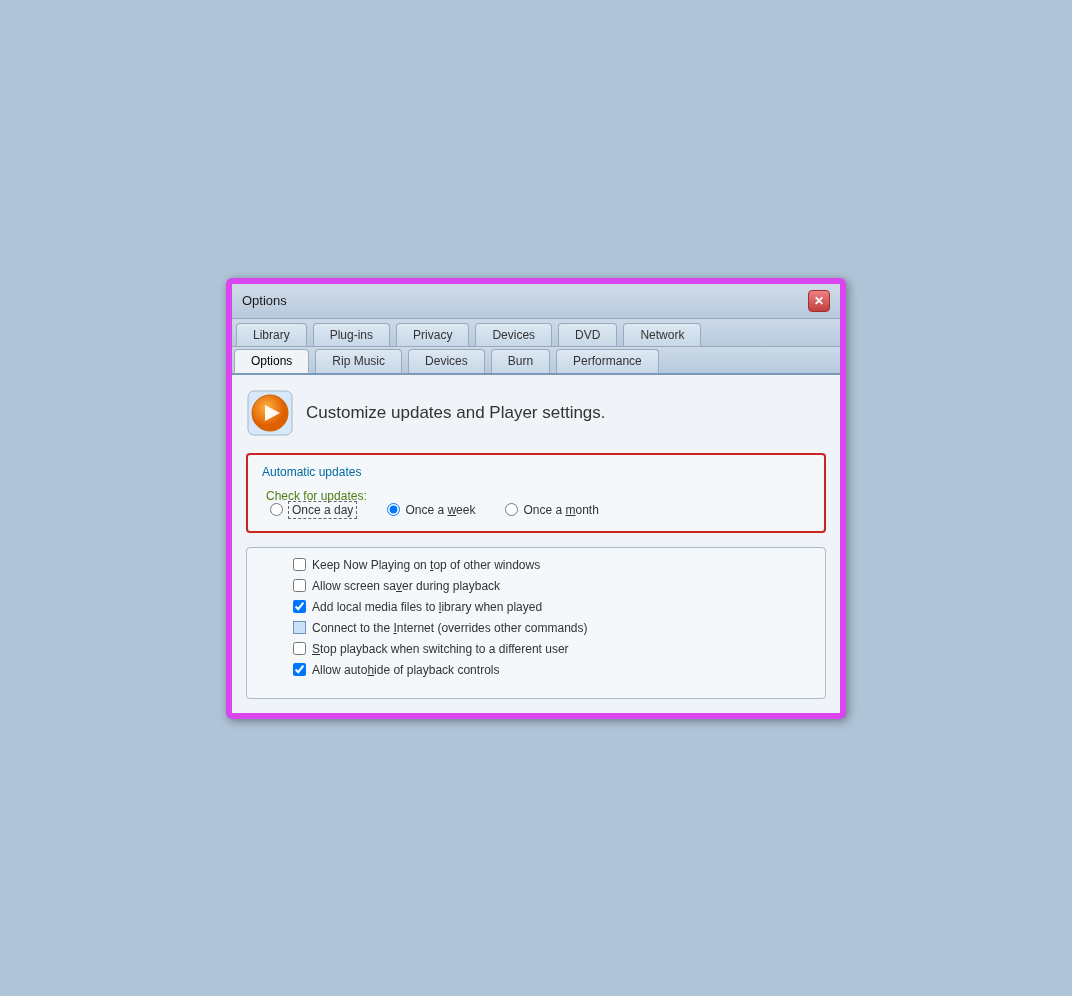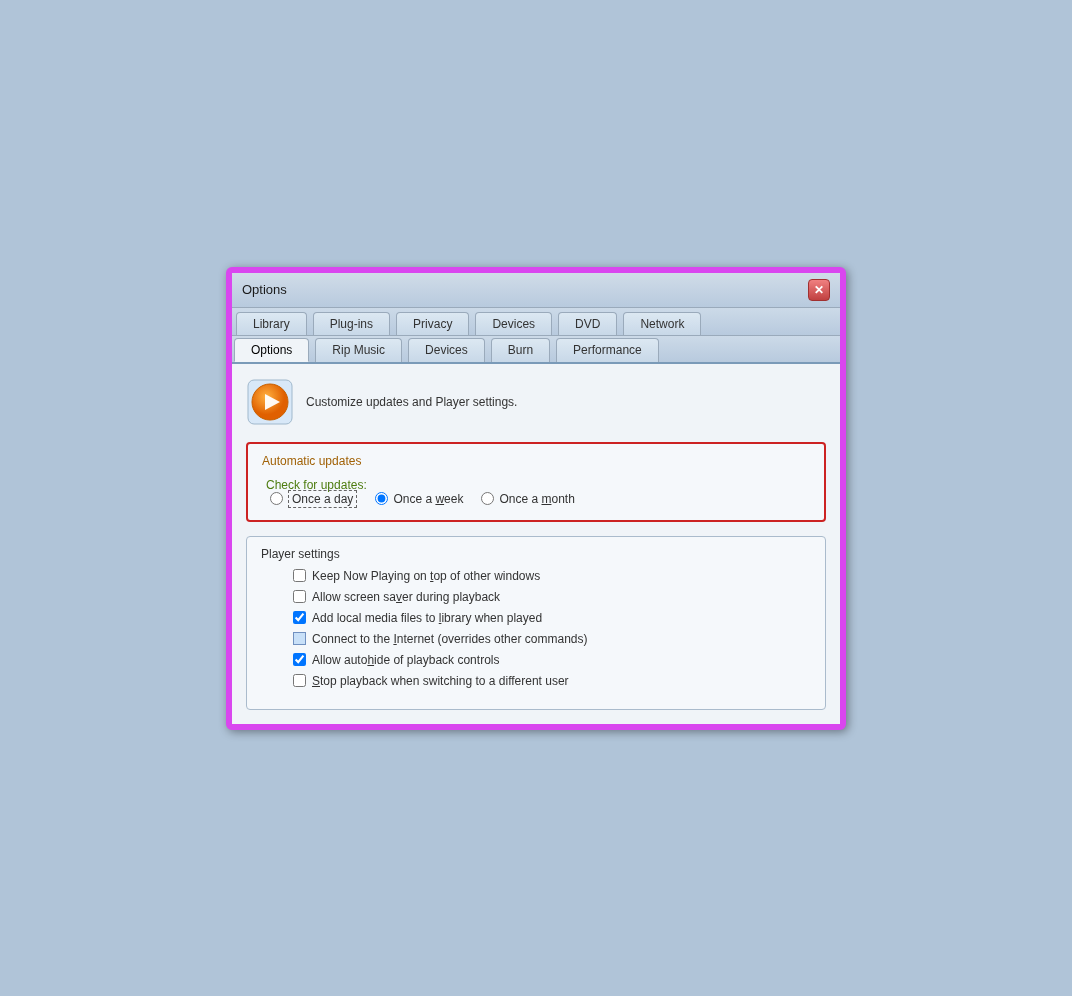--- a/index.html
+++ b/index.html
@@ -103,50 +103,50 @@
     }
 
     .play-icon {
       width: 48px;
       height: 48px;
       margin-right: 12px;
       flex-shrink: 0;
     }
 
     .header-text {
-      font-size: 12px;
+      font-size: 17px;
       color: #333;
     }
 
     .auto-updates-box {
       border: 2px solid #cc2222;
       border-radius: 4px;
       padding: 10px 14px 14px;
       margin-bottom: 14px;
       background: #f5f8fb;
       position: relative;
     }
 
     .group-label {
       font-size: 12px;
-      color: #a16207;
+      color: #0369a1;
       margin-bottom: 10px;
     }
 
     .check-label {
       font-size: 12px;
       color: #4d7c0f;
       margin-bottom: 0;
       margin-left: 4px;
     }
 
     .radio-row {
       display: flex;
       align-items: flex-start;
-      gap: 18px;
+      gap: 30px;
       margin-left: 8px;
     }
 
     .radio-option {
       display: flex;
       align-items: center;
       gap: 5px;
       cursor: pointer;
       font-size: 12px;
       color: #333;
@@ -268,21 +268,20 @@
         </label>
 
         <label class="radio-option">
           <input type="radio" name="update_freq" style="">
           <span>Once a <span class="underline-char">m</span>onth</span>
         </label>
       </div>
     </div>
 
     <div class="player-settings-box">
-      <div class="settings-group-label">Player settings</div>
 
       <label class="checkbox-item">
         <input type="checkbox" style="">
         <span>Keep Now Playing on <span class="underline-char">t</span>op of other windows</span>
       </label>
 
       <label class="checkbox-item">
         <input type="checkbox" style="">
         <span>Allow screen sa<span class="underline-char">v</span>er during playback</span>
       </label>
@@ -292,26 +291,26 @@
         <span>Add local media files to <span class="underline-char">l</span>ibrary when played</span>
       </label>
 
 
       <label class="checkbox-item">
         <span class="checkbox-blue-bg"></span>
         <span>Connect to the <span class="underline-char">I</span>nternet (overrides other commands)</span>
       </label>
 
       <label class="checkbox-item">
+        <input type="checkbox" style="">
+        <span><span class="underline-char">S</span>top playback when switching to a different user</span>
+      </label>
+
+      <label class="checkbox-item">
         <input type="checkbox" checked="" style="">
         <span>Allow auto<span class="underline-char">h</span>ide of playback controls</span>
       </label>
 
-      <label class="checkbox-item">
-        <input type="checkbox" style="">
-        <span><span class="underline-char">S</span>top playback when switching to a different user</span>
-      </label>
-
 
     </div>
 
   </div>
 </div>
 
 </body></html>

